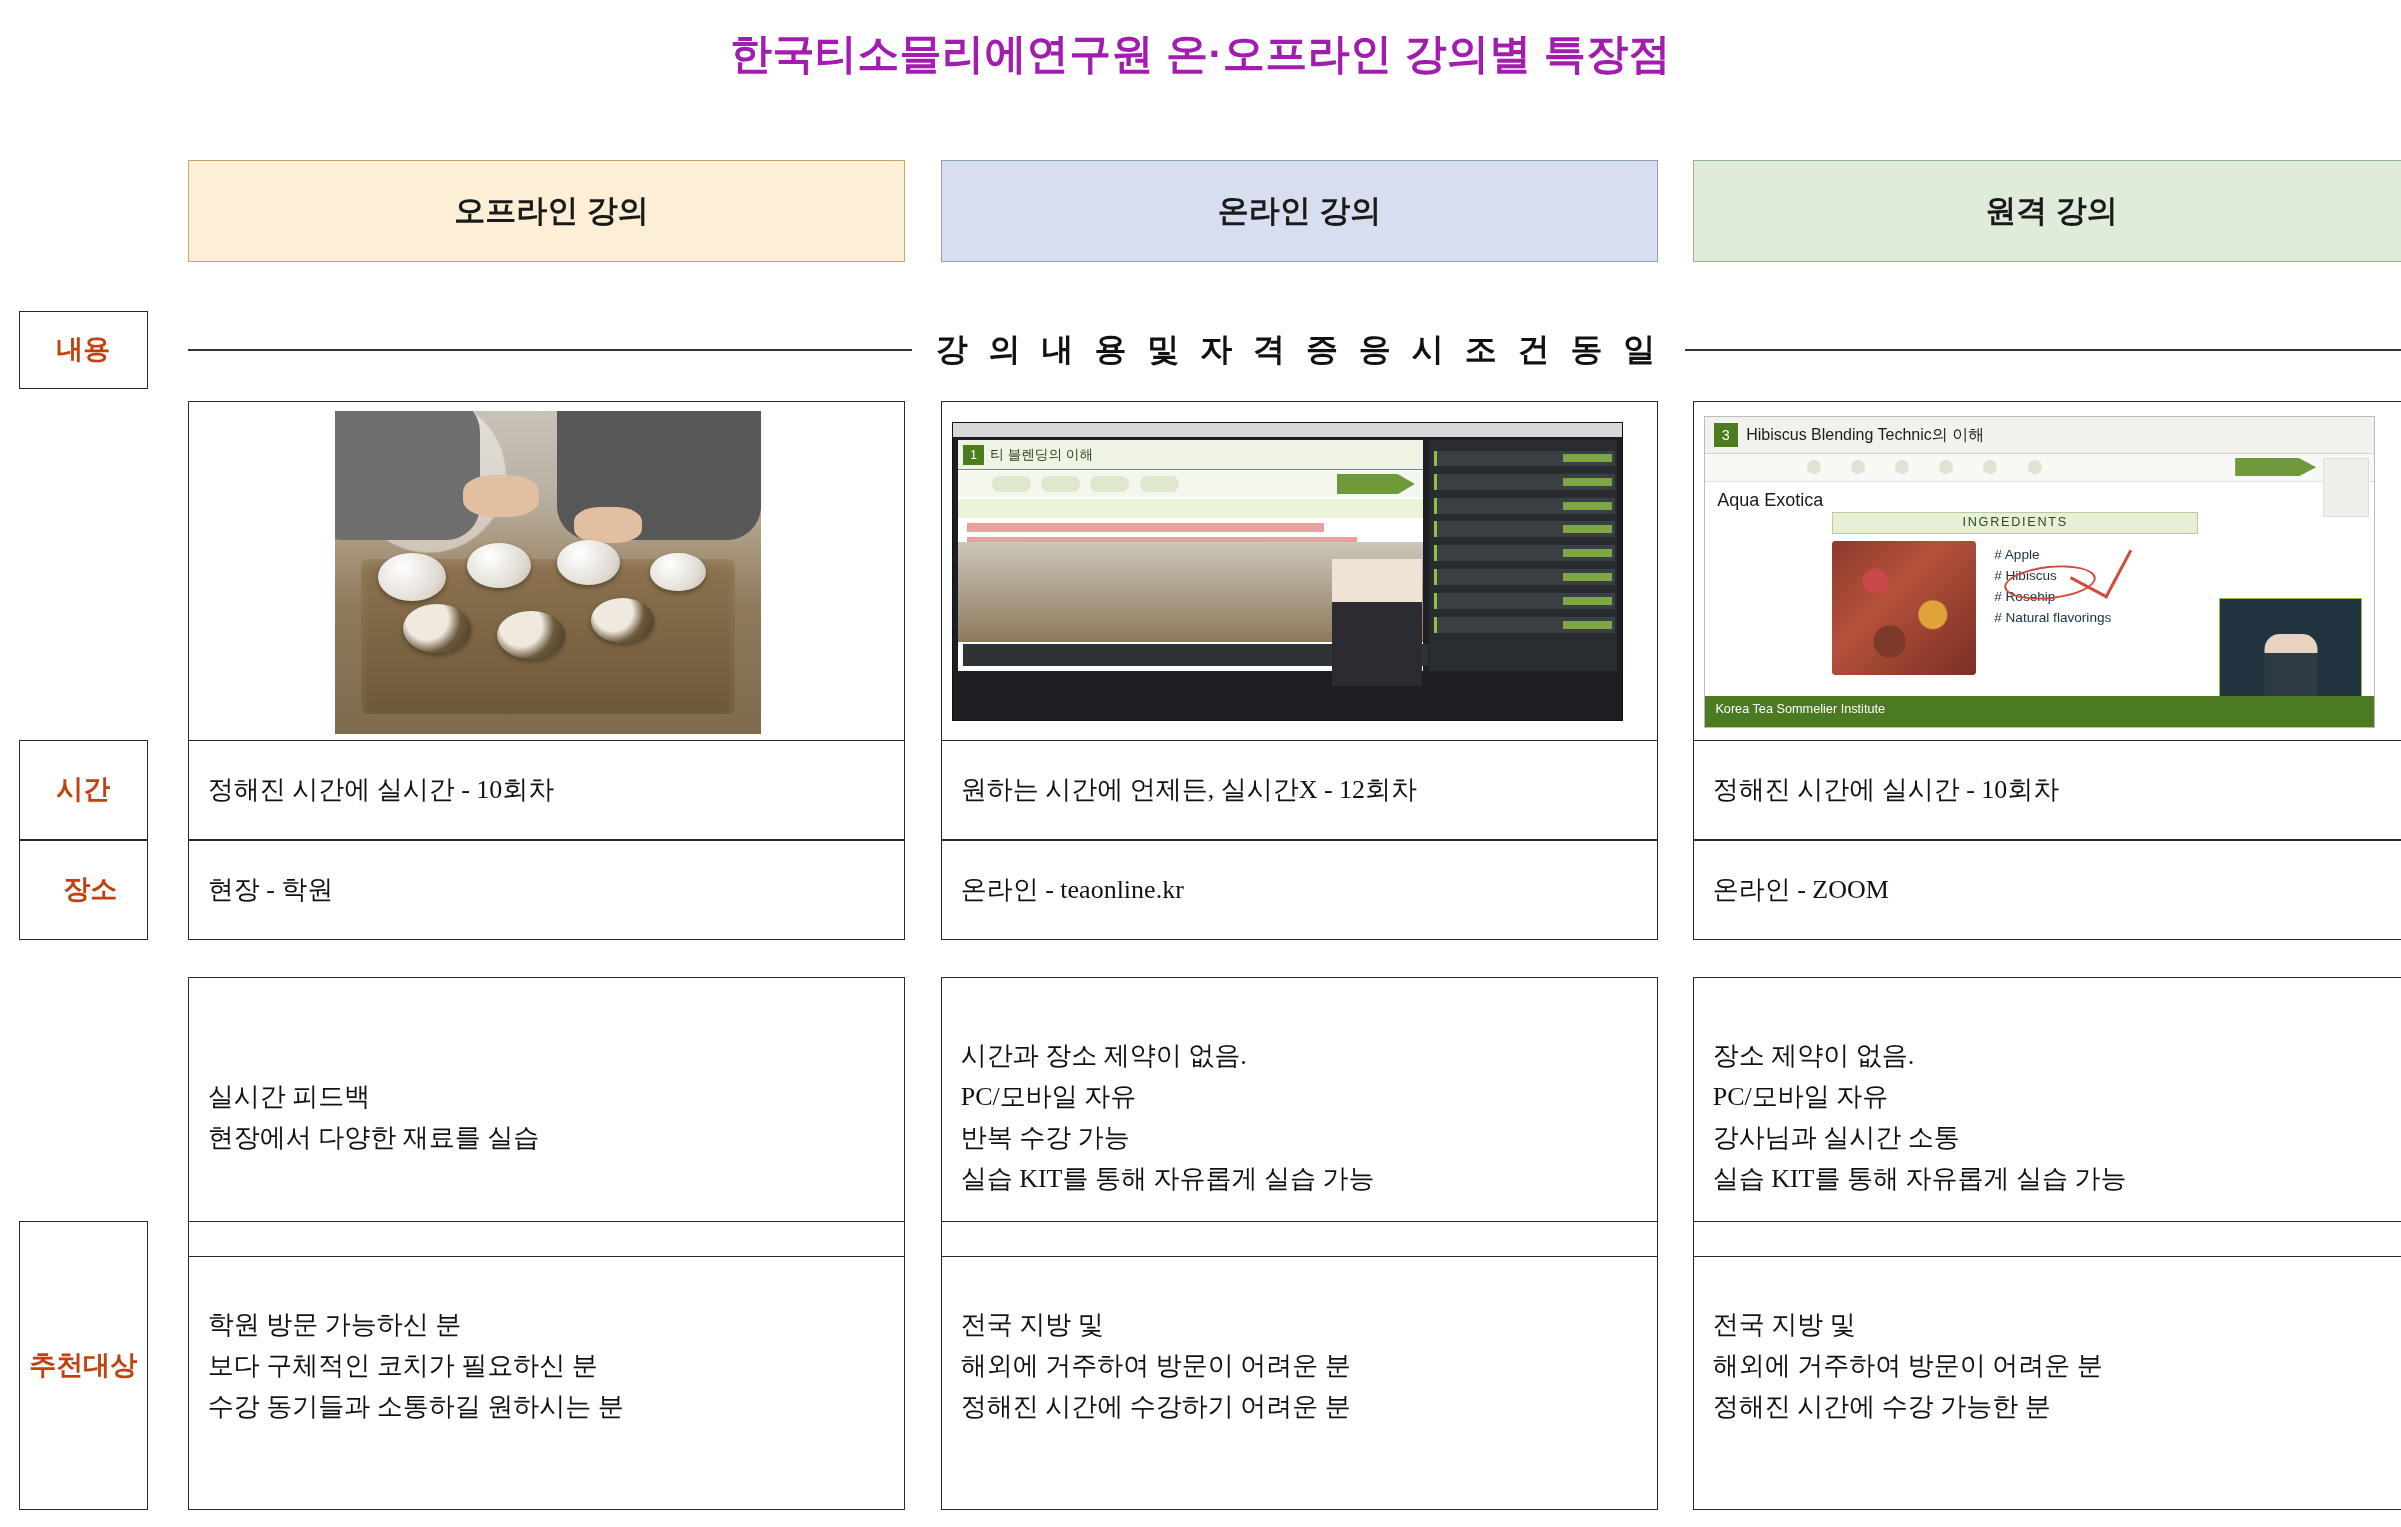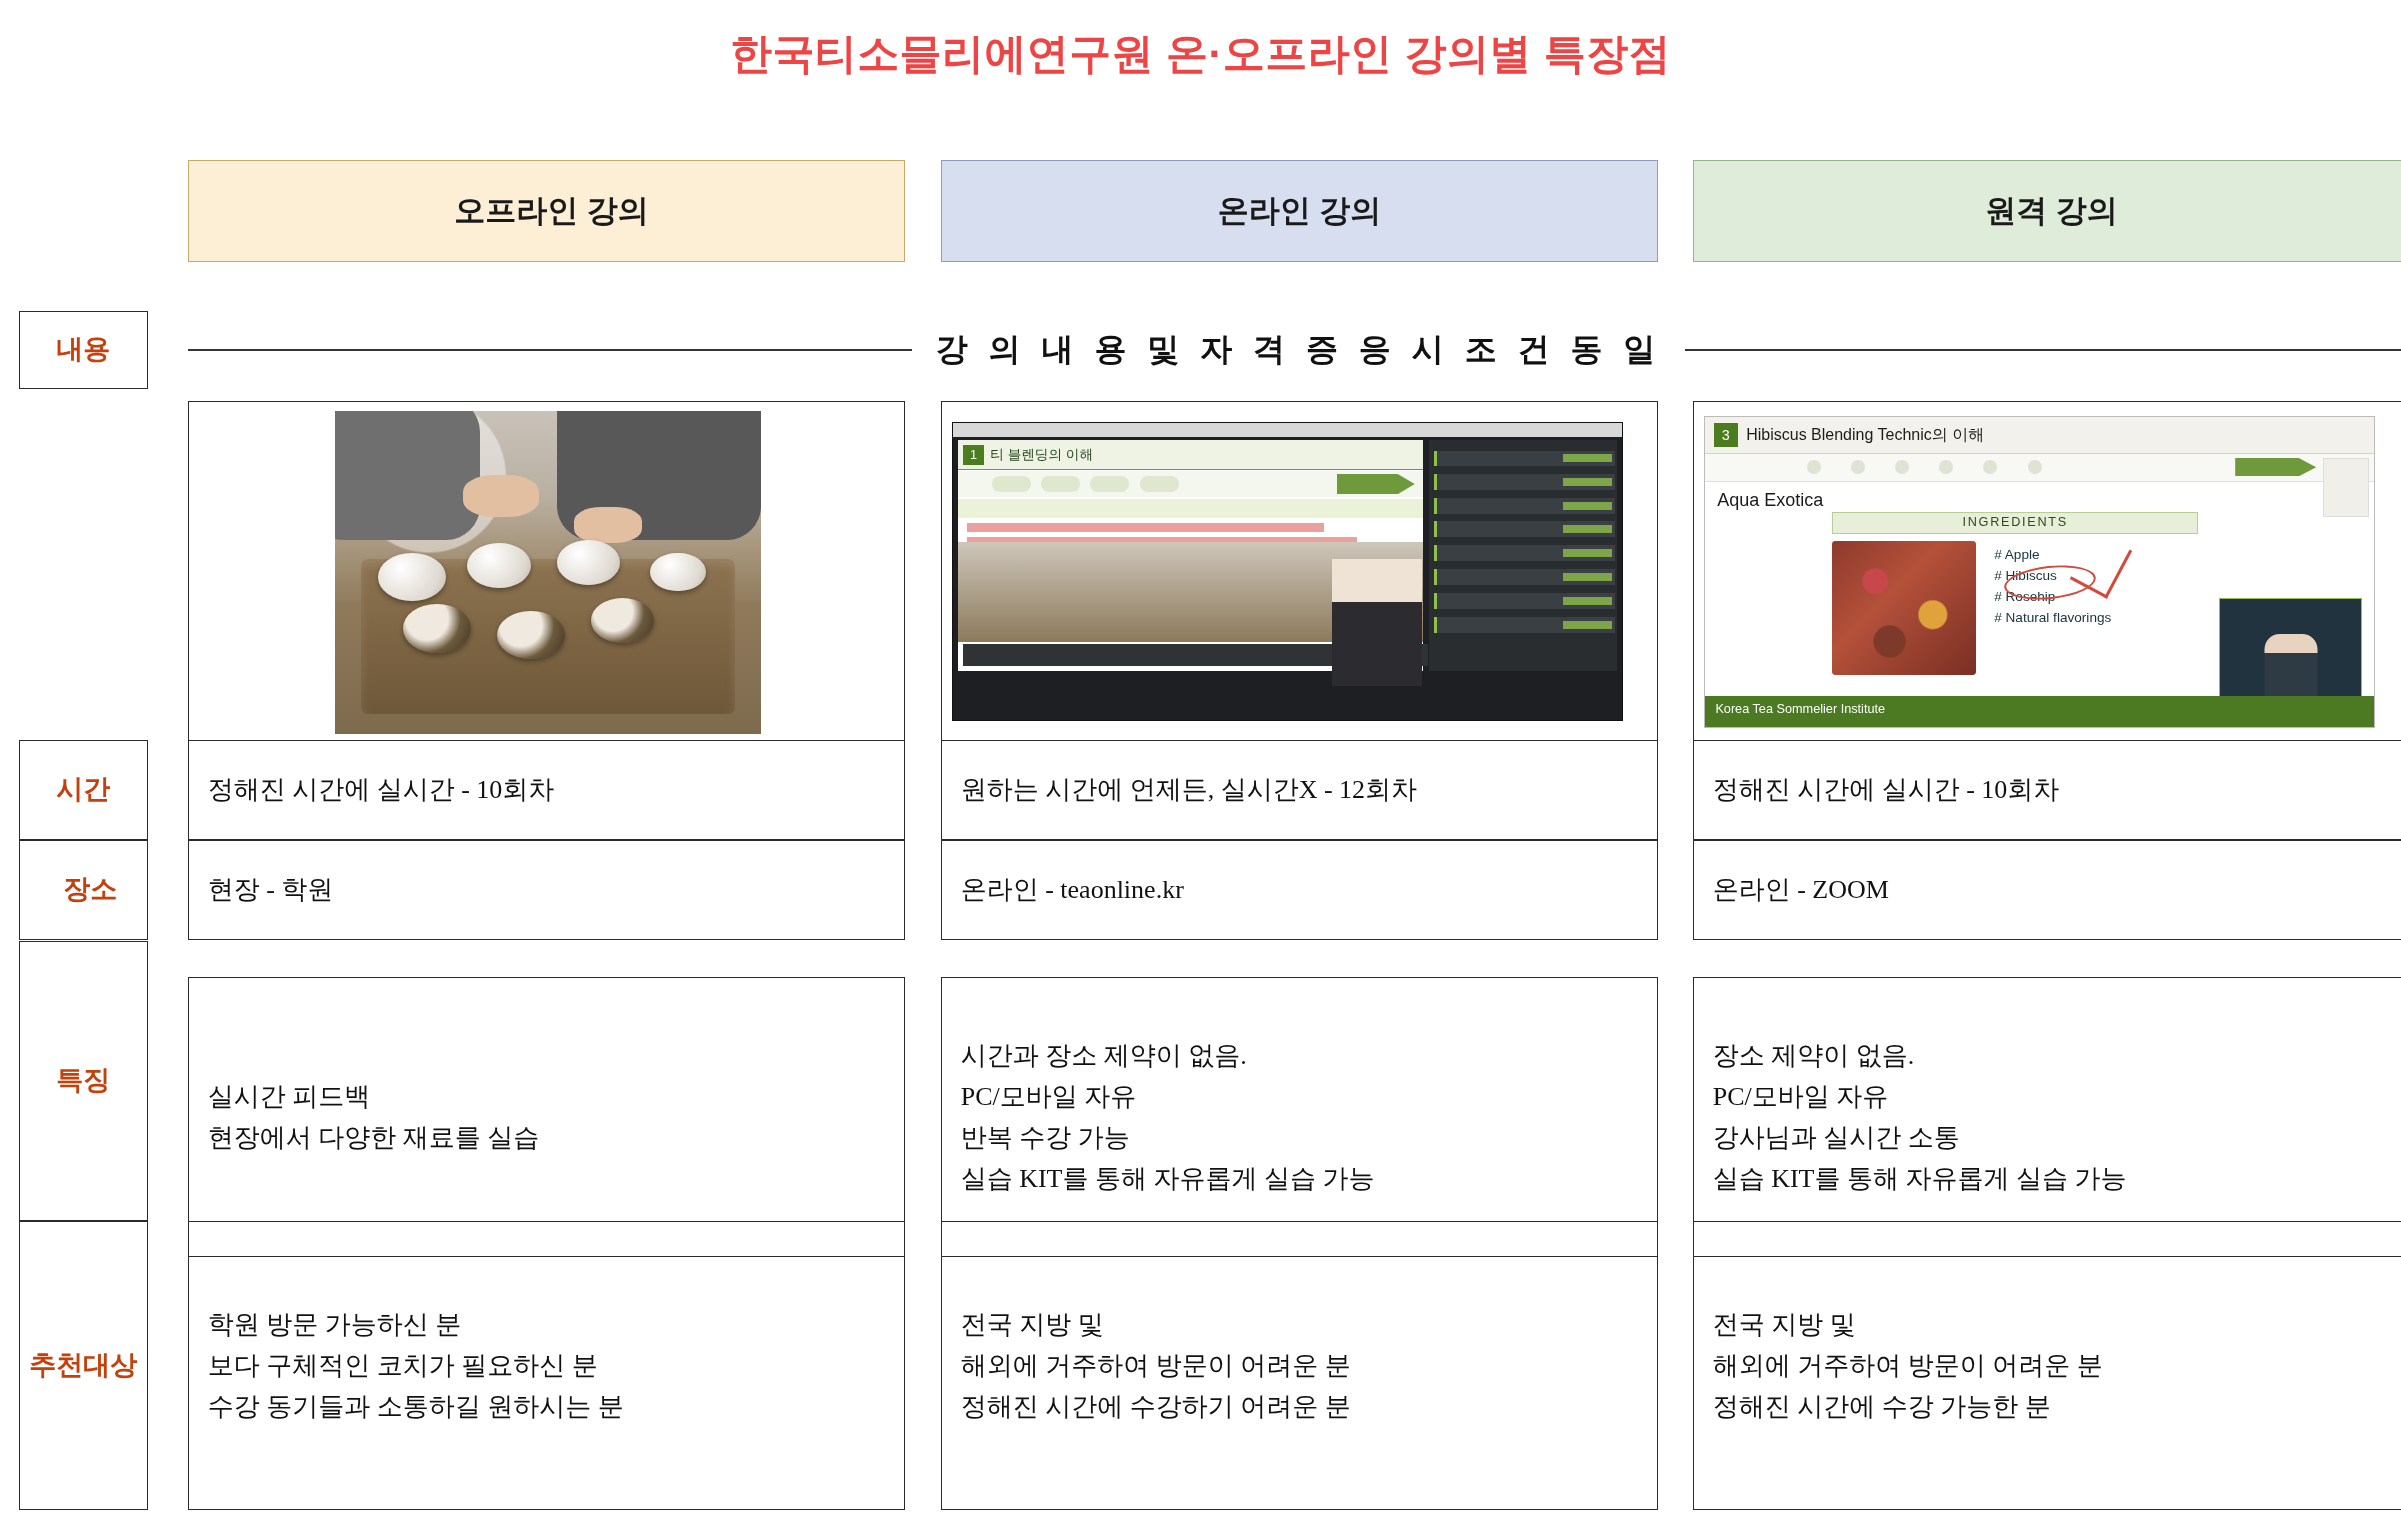--- a/index.html
+++ b/index.html
@@ -23,21 +23,21 @@
   
   .title {
     position: absolute;
     top: 25.5px;
     left: 0;
     width: 2401px;
     text-align: center;
     font-size: 42px;
     font-weight: bold;
     letter-spacing: 0.4px;
-    color: #ef4444;
+    color: #a21caf;
   }
   
   .col-head {
     position: absolute;
     top: 160px;
     height: 102px;
     border: 1.7px solid #9a9a9a;
     box-sizing: border-box;
     display: flex;
     align-items: center;
@@ -360,21 +360,20 @@
   <div class="cell c1 r-place">
     <span class="ln">현장 - 학원</span>
   </div>
   <div class="cell c2 r-place">
     <span class="ln">온라인 - teaonline.kr</span>
   </div>
   <div class="cell c3 r-place">
     <span class="ln">온라인 - ZOOM</span>
   </div>
 
-  <div class="lbl" id="lbl-feat">특징</div>
   <div class="cell c1 r-feat">
     <span class="ln">실시간 피드백</span>
     <span class="ln">현장에서 다양한 재료를 실습</span>
   </div>
   <div class="cell c2 r-feat">
     <span class="ln">시간과 장소 제약이 없음.</span>
     <span class="ln">PC/모바일 자유</span>
     <span class="ln">반복 수강 가능</span>
     <span class="ln">실습 KIT를 통해 자유롭게 실습 가능</span>
   </div>

